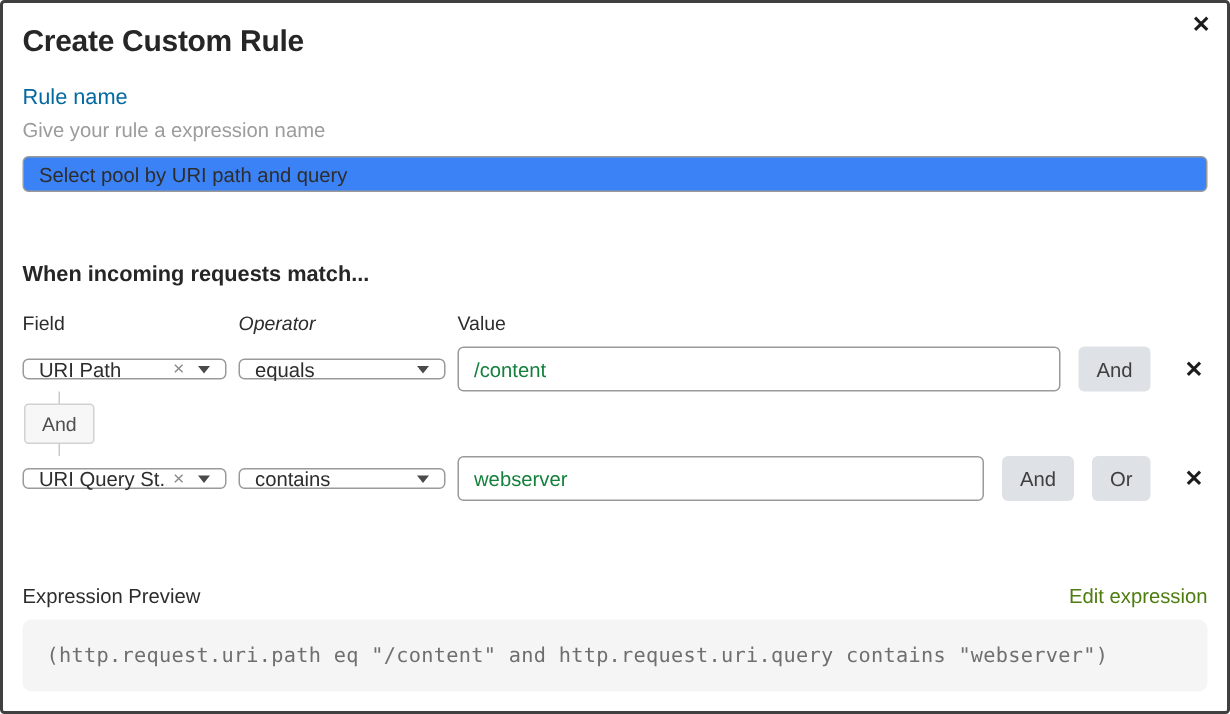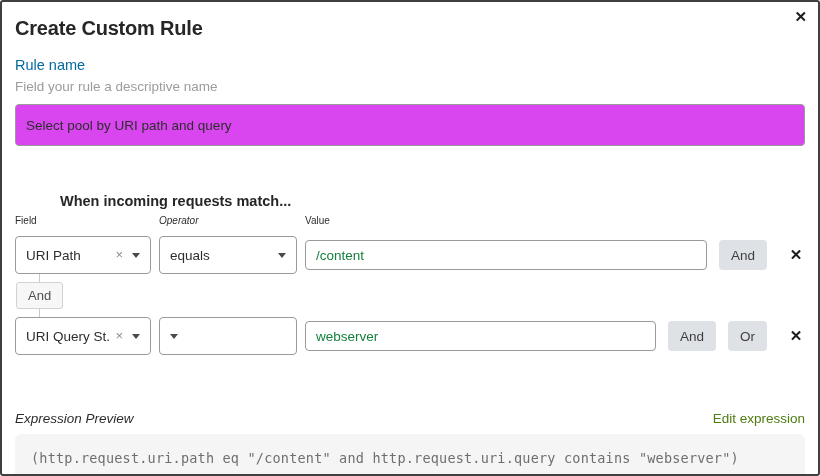--- a/index.html
+++ b/index.html
@@ -48,57 +48,56 @@
     margin-top: 4px;
     font-size: 13.5px;
     line-height: 17px;
     color: #9c9c9c;
   }
 
   .text-input {
     display: block;
     margin-top: 9px;
     width: 100%;
-    height: 42px;
+    height: 24px;
     border: 1px solid #9a9a9a;
     border-radius: 4px;
     padding: 0 10px;
     font-family: "Liberation Sans", sans-serif;
     font-size: 13.5px;
     color: #2d2d2d;
-    background: #d946ef;
+    background: #3b82f6;
     outline: none;
   }
 
   .section-title {
     margin-top: 46px;
     font-size: 14.5px;
     line-height: 18px;
     font-weight: 700;
     color: #262626;
-    margin-left: 45px;
   }
 
   .col-labels {
     display: flex;
-    margin-top: 3px;
-    font-size: 10px;
+    margin-top: 16px;
+    font-size: 13px;
     line-height: 16px;
     color: #2d2d2d;
   }
   .col-labels .col-f { width: 136px; margin-right: 8px; }
   .col-labels .col-o { width: 138px; margin-right: 8px; font-style: italic; }
 
   .match-row { display: flex; align-items: center; }
   .row-1 { margin-top: 7px; }
 
   .dropdown {
     display: flex;
     align-items: center;
-    height: 38px;
+    height: 14px;
     border: 1px solid #9a9a9a;
     border-radius: 4px;
     padding: 0 10px;
     background: #fff;
     margin-right: 8px;
     cursor: default;
   }
   .dropdown.dd-field { width: 136px; }
   .dropdown.dd-operator { width: 138px; }
   .dd-label {
@@ -188,21 +187,21 @@
     color: #4f4f4f;
     cursor: default;
   }
 
   .expr-header {
     display: flex;
     justify-content: space-between;
     align-items: baseline;
     margin-top: 56px;
   }
-  .expr-label { font-size: 13.5px; color: #2d2d2d; font-style: italic; }
+  .expr-label { font-size: 13.5px; color: #2d2d2d; }
   .expr-edit-link { font-size: 13.5px; color: #4d7c0f; cursor: pointer; }
 
   .expr-code-box {
     margin-top: 8px;
     height: 48px;
     background: #f5f5f5;
     border-radius: 6px;
     display: flex;
     align-items: center;
     padding: 0 16px;
@@ -218,21 +217,21 @@
 </style>
 </head>
 <body>
 
 <div class="modal">
 
   <h1 class="dialog-title">Create Custom Rule</h1>
   <span class="close-btn">✕</span>
 
   <div class="field-label">Rule name</div>
-  <div class="field-hint">Field your rule a descriptive name</div>
+  <div class="field-hint">Give your rule a expression name</div>
   <input class="text-input" type="text" value="Select pool by URI path and query" style="">
 
   <div class="section-title">When incoming requests match...</div>
 
   <div class="col-labels">
     <div class="col-f">Field</div>
     <div class="col-o">Operator</div>
     <div class="col-v">Value</div>
   </div>
 
@@ -255,20 +254,21 @@
     <span class="connector-chip">And</span>
   </div>
 
   <div class="match-row row-2">
     <div class="dropdown dd-field">
       <span class="dd-label">URI Query St...</span>
       <span class="dd-clear">×</span>
       <span class="caret"></span>
     </div>
     <div class="dropdown dd-operator">
+      <span class="dd-label">contains</span>
       <span class="caret"></span>
     </div>
     <input class="value-input" type="text" value="webserver" style="">
     <button class="chip-btn">And</button>
     <button class="chip-btn">Or</button>
     <span class="remove-x">✕</span>
   </div>
 
   <div class="expr-header">
     <span class="expr-label">Expression Preview</span>

